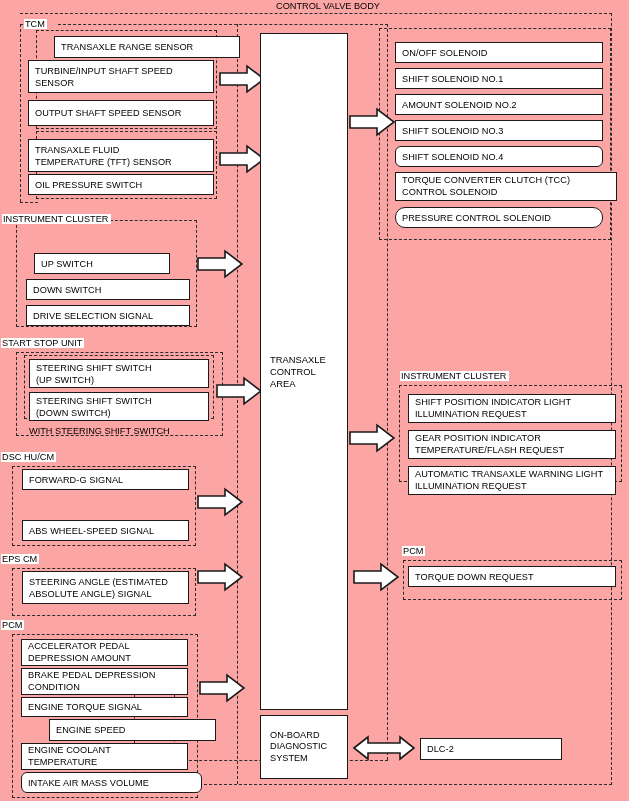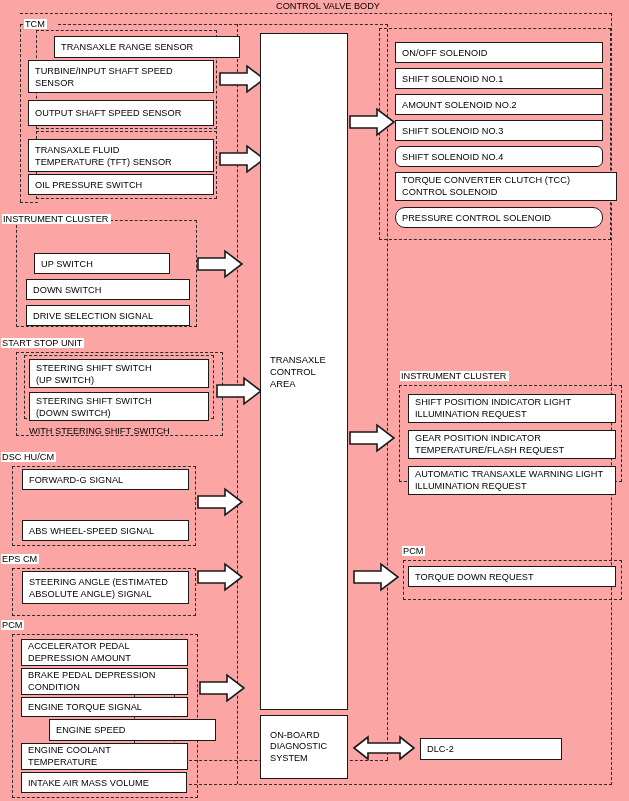--- a/index.html
+++ b/index.html
@@ -178,21 +178,21 @@
   <div class="grp" style="left:12px; top:634px; width:186px; height:164px;"></div>
   <div class="cap" style="left:1px; top:620px;">PCM</div>
   <div class="blk tight" style="left:21px; top:639px; width:167px; height:27px;">ACCELERATOR PEDAL
 DEPRESSION AMOUNT</div>
   <div class="blk tight" style="left:21px; top:668px; width:167px; height:27px;">BRAKE  PEDAL DEPRESSION
 CONDITION</div>
   <div class="blk" style="left:21px; top:697px; width:167px; height:20px;">ENGINE TORQUE SIGNAL</div>
   <div class="blk" style="left:21px; top:719px; width:167px; height:22px;margin-left:28px;">ENGINE SPEED</div>
   <div class="blk tight" style="left:21px; top:743px; width:167px; height:27px;">ENGINE COOLANT
 TEMPERATURE</div>
-  <div class="blk" style="left:21px; top:772px; width:166px; height:21px;">INTAKE AIR MASS VOLUME</div>
+  <div class="blk" style="left:21px; top:772px; width:181px; height:21px;border-radius:6px;">INTAKE AIR MASS VOLUME</div>
 
   <div class="arrow" style="left:198px; top:673px;">
     <svg width="48" height="30" viewBox="0 0 48 30">
       <polygon points="2,9 29,9 29,2 46,15 29,28 29,21 2,21" fill="#ffffff" stroke="#1a1a1a" stroke-width="1.6" stroke-linejoin="miter"></polygon>
     </svg>
   </div>
 
   <div class="centerbox" style="left:260px; top:33px; width:88px; height:677px;">TRANSAXLE
 CONTROL
 AREA</div>

